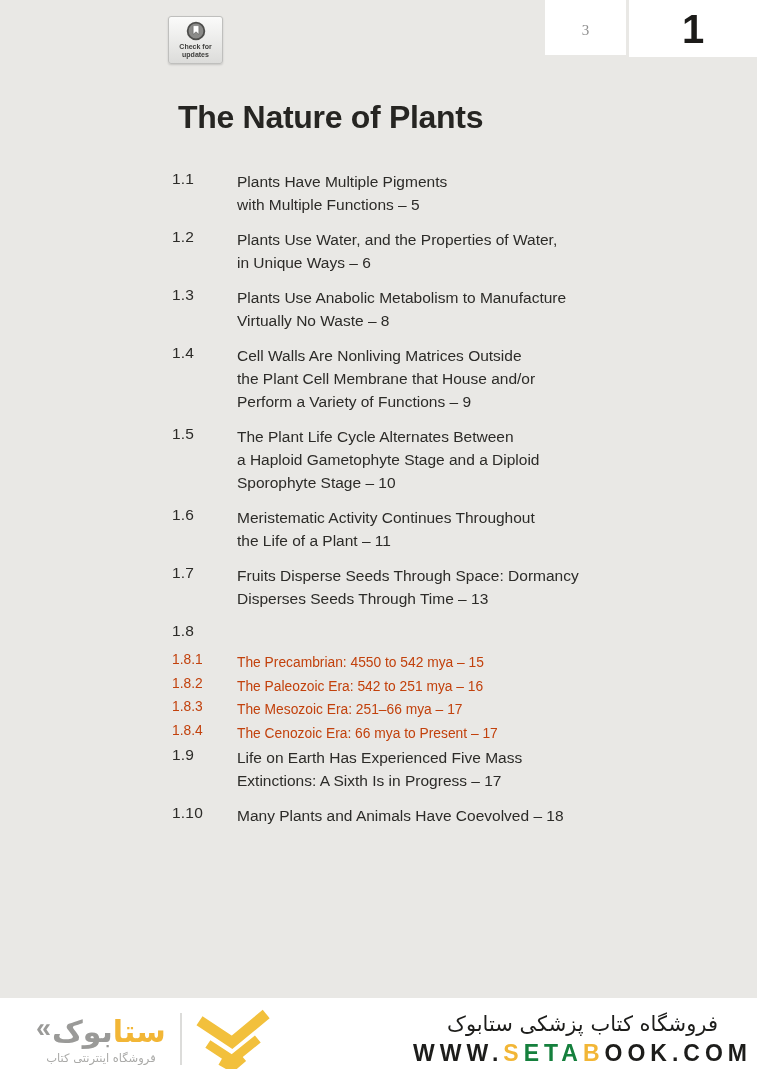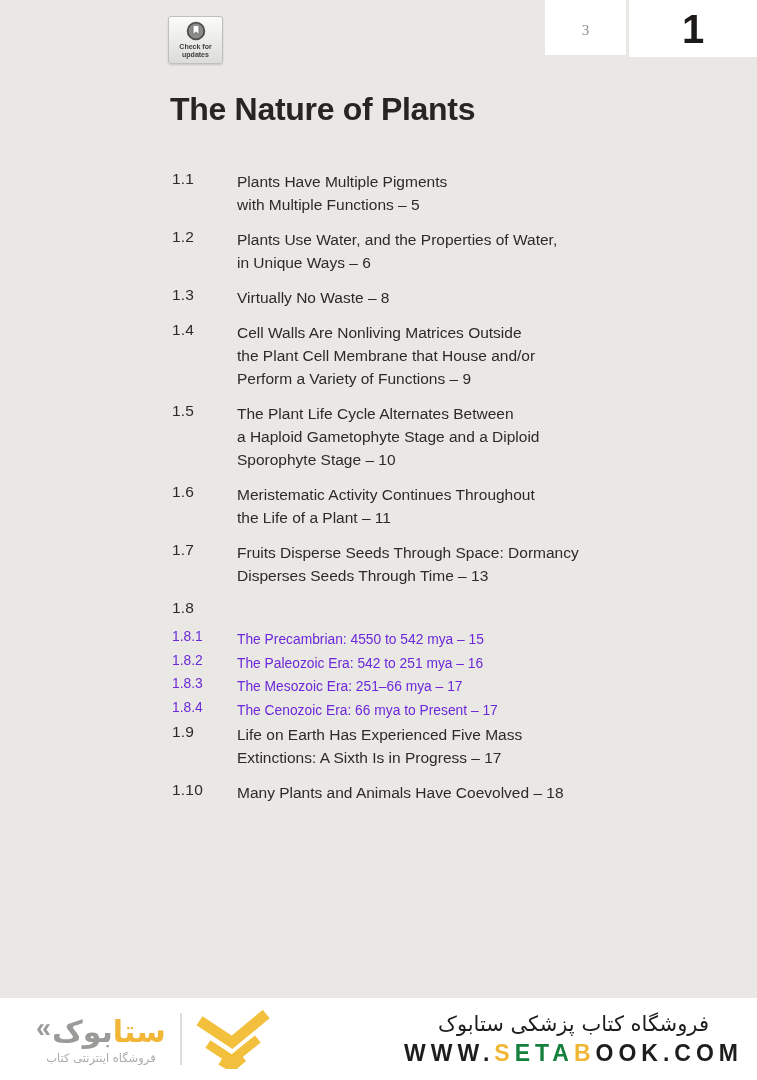--- a/index.html
+++ b/index.html
@@ -42,41 +42,41 @@
     position:absolute; left:170px; top:91px;
     font-size:32px; font-weight:bold; color:#262522; letter-spacing:-0.3px;
   }
   
   .toc {
     position:absolute; left:172px; top:170px; width:500px;
     color:#2e2d2a;
   }
   .toc-row { display:flex; }
   .toc-row.lvl1 { font-size:15.5px; margin-bottom:12px; color:#2c2b28; }
-  .toc-row.lvl2 { font-size:13.8px; margin-bottom:1px; color:#6d28d9; }
+  .toc-row.lvl2 { font-size:13.8px; margin-bottom:1px; color:#c2410c; }
   .toc-num { width:65px; flex-shrink:0; }
   .toc-row.lvl1 .toc-num { letter-spacing:0.2px; }
   .toc-line { line-height:23px; }
   .toc-row.lvl2 .toc-line { line-height:22.5px; }
   
   .footer {
     position:absolute; left:0; top:998px; width:757px; height:82px;
     background:#ffffff; display:flex; align-items:center;
   }
   .fa { font-family:"DejaVu Sans", sans-serif; }
   .logo-group { display:flex; align-items:center; margin-left:36px; }
   .brand-block { display:flex; flex-direction:column; align-items:center; }
   .brand-row { display:flex; align-items:center; direction:ltr; }
   .brand-chevron { color:#9a9a98; font-size:27px; font-weight:bold; margin-right:1px; padding-bottom:6px; }
   .brand-word { font-size:30px; font-weight:bold; direction:rtl; unicode-bidi:isolate; line-height:34px; }
   .brand-start { color:#f2b636; }
   .brand-end { color:#9a9a98; }
   .brand-tagline { font-size:11.5px; color:#aaaaa8; margin-top:1px; }
   .logo-divider { width:2px; height:52px; background:#dcdcda; margin:0 12px 0 14px; }
-  .store-block { margin-left:auto; margin-right:14px; display:flex; flex-direction:column; align-items:center; }
+  .store-block { margin-left:auto; margin-right:5px; display:flex; flex-direction:column; align-items:center; }
   .store-title { font-size:21px; color:#1d1d1b; direction:rtl; margin-bottom:4px; }
   .website-url { font-size:23px; font-weight:bold; letter-spacing:5px; white-space:nowrap; }
 </style>
 </head>
 <body>
 
 <div class="pagenum-box">
   <span class="num">3</span>
 </div>
 <div class="chapter-box">
@@ -87,40 +87,41 @@
   <svg class="ring" viewBox="0 0 24 24">
     <circle cx="12" cy="12" r="10" fill="#8b8b89" stroke="#4e4e4c" stroke-width="2.2"></circle>
     <path d="M8.6 5.5 h6.8 v10.5 l-3.4 -3 l-3.4 3 z" fill="#ffffff" stroke="#5a5a58" stroke-width="0.6"></path>
   </svg>
   <div class="lbl">
     <div>Check for</div>
     <div>updates</div>
   </div>
 </div>
 
-<h1 class="chapter-title" style="margin:0;">The Nature of Plants</h1>
+<h1 class="chapter-title" style="margin:8px;">The Nature of Plants</h1>
 
 <div class="toc">
     <div class="toc-row lvl1">
       <span class="toc-num">1.1</span>
       <div>
         <div class="toc-line">Plants Have Multiple Pigments</div>
         <div class="toc-line">with Multiple Functions – 5</div>
       </div>
     </div>
     <div class="toc-row lvl1">
       <span class="toc-num">1.2</span>
       <div>
         <div class="toc-line">Plants Use Water, and the Properties of Water,</div>
         <div class="toc-line">in Unique Ways – 6</div>
       </div>
     </div>
     <div class="toc-row lvl1">
       <span class="toc-num">1.3</span>
       <div>
+        <div class="toc-line">Plants Use Anabolic Metabolism to Manufacture</div>
         <div class="toc-line">Virtually No Waste – 8</div>
       </div>
     </div>
     <div class="toc-row lvl1">
       <span class="toc-num">1.4</span>
       <div>
         <div class="toc-line">Cell Walls Are Nonliving Matrices Outside</div>
         <div class="toc-line">the Plant Cell Membrane that House and/or</div>
         <div class="toc-line">Perform a Variety of Functions – 9</div>
       </div>

